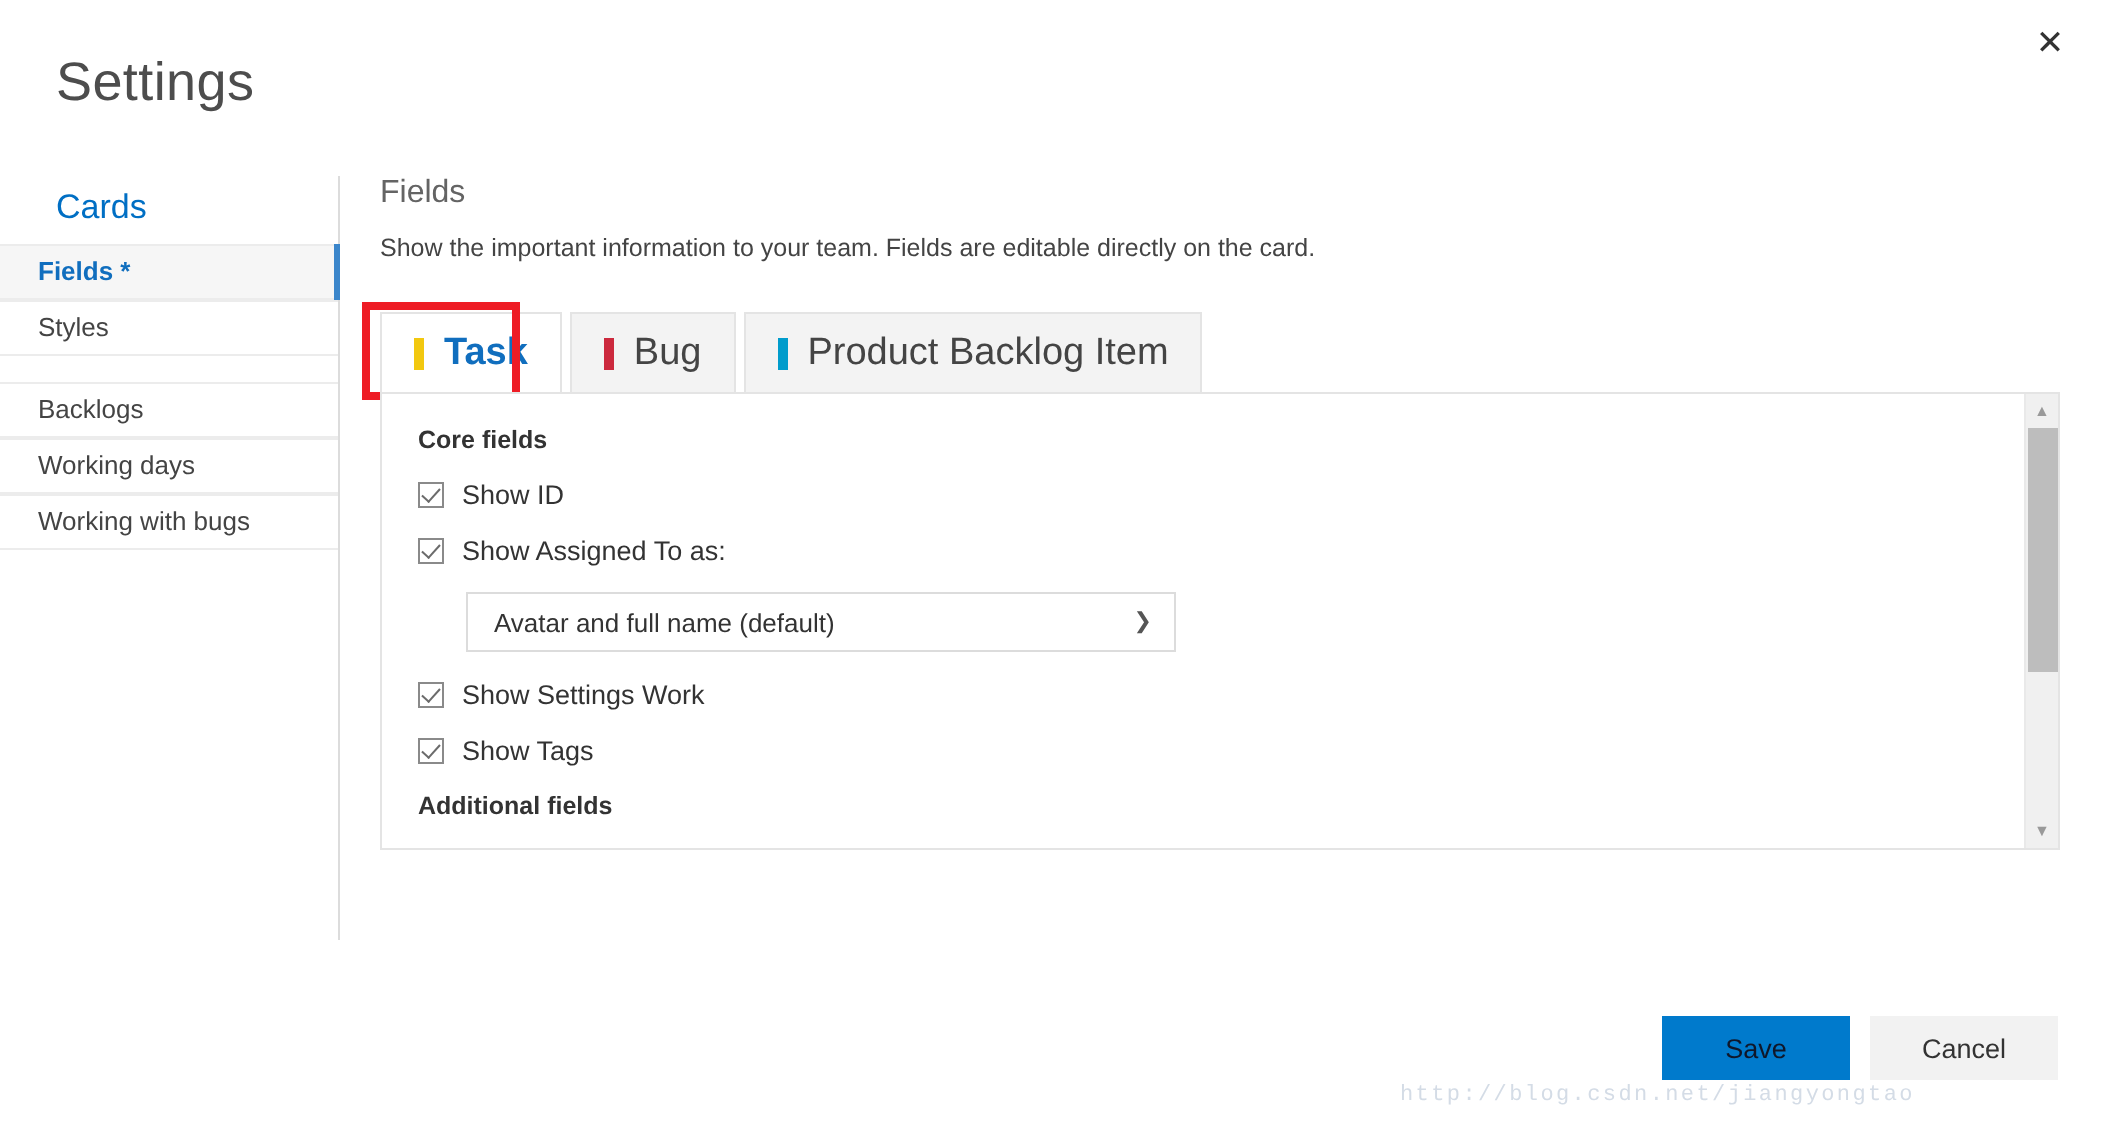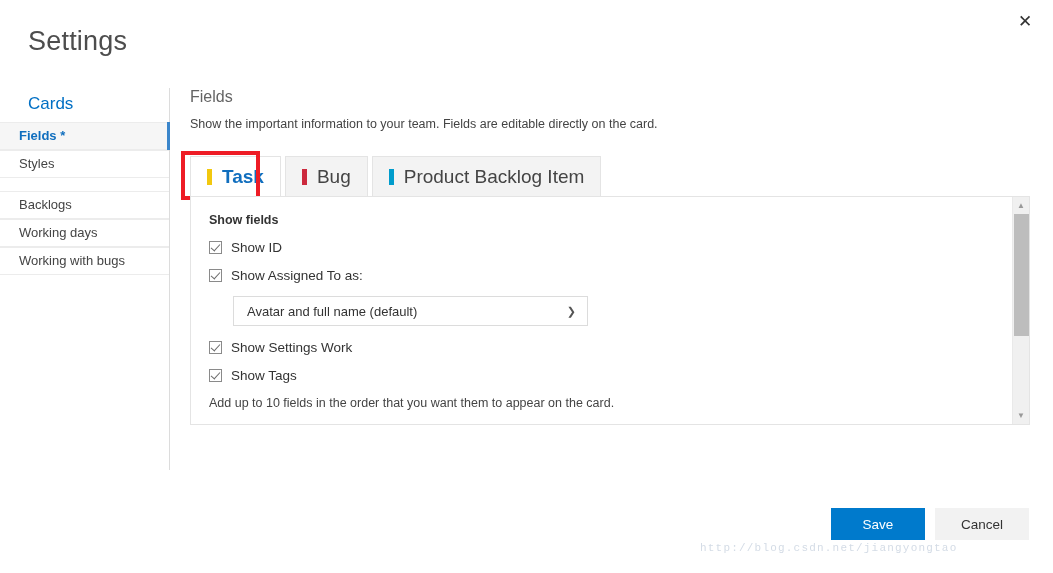--- a/index.html
+++ b/index.html
@@ -285,21 +285,21 @@
     display: flex;
     align-items: center;
     justify-content: center;
     font-family: "Liberation Sans", sans-serif;
   }
   #save-button {
     left: 831px;
     top: 508px;
     width: 94px;
     background: #007acc;
-    color: #ffffff;
+    color: #0f172a;
   }
   #cancel-button {
     left: 935px;
     top: 508px;
     width: 90px;
     background: #f2f2f2;
     color: #333333;
   }
 
   
@@ -361,21 +361,21 @@
   <div class="tab">
     <span class="tab-color-bar" style="background:#009ccc"></span>
     <span>Product Backlog Item</span>
   </div>
 </div>
 
 <div id="task-tab-highlight"></div>
 
 <div id="field-scroll-panel">
   <div id="field-list">
-    <div class="section-title">Show fields</div>
+    <div class="section-title">Core fields</div>
 
     <div class="check-row">
       <span class="checkbox checked"></span>
       <span>Show ID</span>
     </div>
 
     <div class="check-row">
       <span class="checkbox checked"></span>
       <span>Show Assigned To as:</span>
     </div>
@@ -388,20 +388,21 @@
     <div class="check-row">
       <span class="checkbox checked"></span>
       <span>Show Settings Work</span>
     </div>
 
     <div class="check-row">
       <span class="checkbox checked"></span>
       <span>Show Tags</span>
     </div>
 
+    <div class="section-title">Additional fields</div>
     <div class="additional-desc">Add up to 10 fields in the order that you want them to appear on the card.</div>
   </div>
 
   <div id="field-scrollbar">
     <div class="sb-arrow">▲</div>
     <div id="scroll-thumb"></div>
     <div class="sb-arrow" id="scroll-down-arrow">▼</div>
   </div>
 </div>
 

